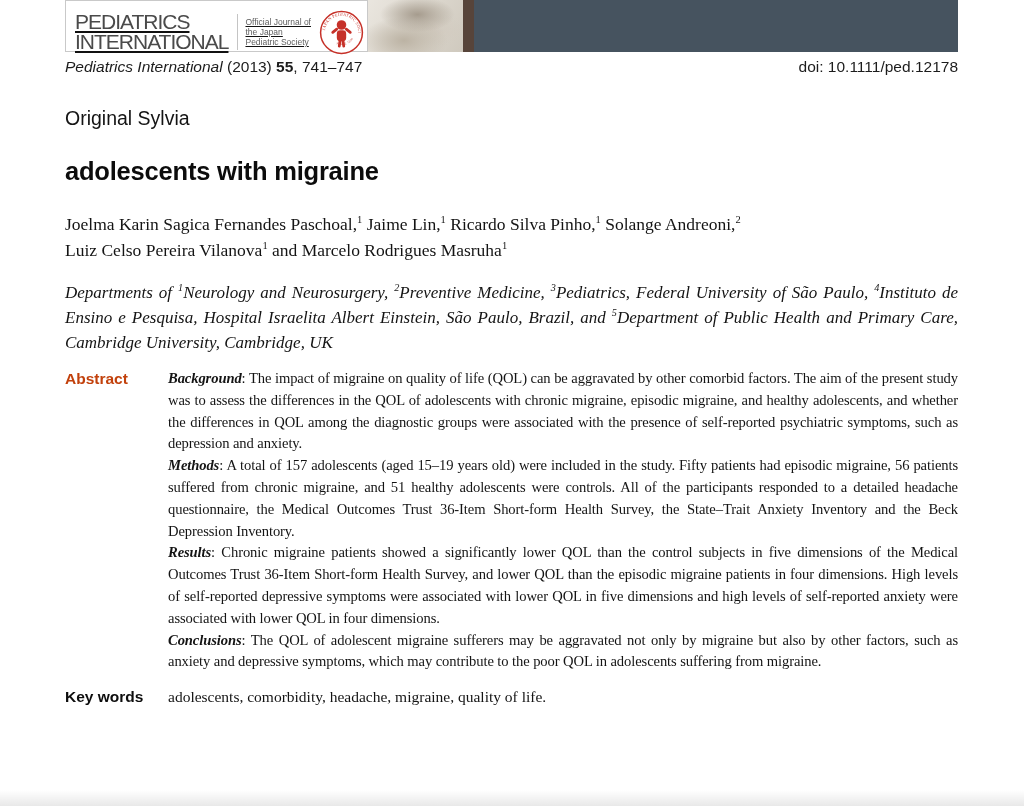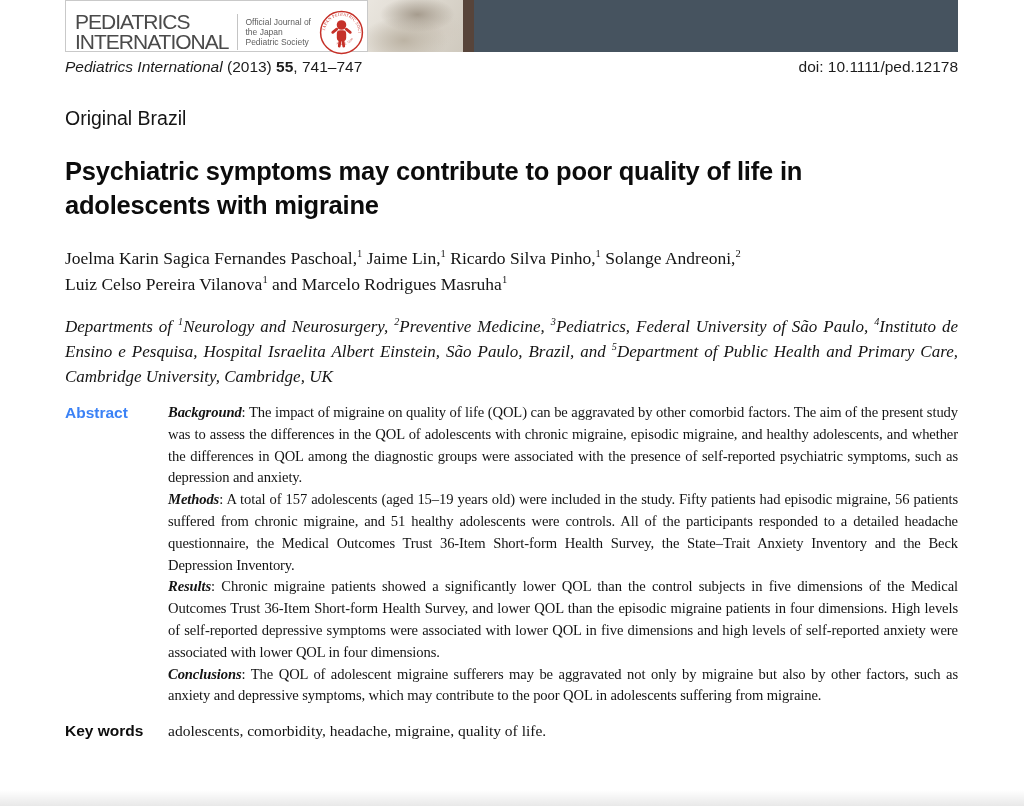--- a/index.html
+++ b/index.html
@@ -10,21 +10,21 @@
   .page::after {
     content:""; position:absolute; left:0; right:0; bottom:0; height:16px;
     background:linear-gradient(to bottom, rgba(0,0,0,0), rgba(0,0,0,0.09));
     pointer-events:none;
   }
 
   
   .banner { position:absolute; left:65px; top:0; width:893px; height:52px; display:flex; align-items:stretch; }
   .logo-box {
     box-sizing:border-box; width:303px; flex:none; background:#fff;
-    border:1px solid #c9c9c9; display:flex; align-items:center; padding:12px 3px 0 9px;
+    border:1px solid #c9c9c9; display:flex; align-items:center; padding:12px 3px 0 9px;text-decoration:underline;
   }
   .jname { font-size:21px; line-height:20px; letter-spacing:-1px; color:#4a4a4a; font-stretch:condensed; white-space:nowrap; }
   .vdiv { width:1px; height:36px; background:#c4c4c4; margin:0 7px 0 9px; flex:none; }
   .tagline { font-size:8.5px; line-height:10px; color:#5e5e5e; flex:none; width:72px; }
   .seal { width:45px; height:45px; flex:none; margin-left:2px; }
   .hands {
     width:95px; flex:none;
     background:
       radial-gradient(55px 26px at 52% 28%, #a69c8e 0%, rgba(166,156,142,0) 68%),
       radial-gradient(62px 34px at 38% 78%, #bcb3a4 0%, rgba(188,179,164,0) 70%),
@@ -35,21 +35,21 @@
   .band-slate { flex:1; background:#46535f; }
 
   
   .content { position:absolute; left:65px; top:58px; width:893px; }
   .cite-row { display:flex; justify-content:space-between; align-items:baseline; font-size:15.5px; color:#1c1c1c; }
   .article-type { margin-top:31px; font-size:19.5px; color:#141414; }
   .title { margin-top:24px; font-size:25.5px; font-weight:bold; line-height:34px; letter-spacing:-0.2px; color:#0c0c0c; font-stretch:condensed; }
   .authors { margin-top:24px; font-family:"Liberation Serif", serif; font-size:17.5px; line-height:25.5px; color:#141414; }
   .affiliations { margin-top:17px; font-family:"Liberation Serif", serif; font-style:italic; font-size:17px; line-height:25px; text-align:justify; color:#141414; }
   .abstract { margin-top:13px; display:flex; }
-  .abstract-label { width:103px; flex:none; font-weight:bold; font-size:15.5px; padding-top:2px; color:#3b82f6; }
+  .abstract-label { width:103px; flex:none; font-weight:bold; font-size:15.5px; padding-top:2px; color:#c2410c; }
   .abstract-body { flex:1; font-family:"Liberation Serif", serif; font-size:14.6px; line-height:21.8px; letter-spacing:-0.1px; text-align:justify; color:#141414; }
   .abstract-body p { margin:0; }
   .kw { margin-top:15px; display:flex; align-items:baseline;justify-content:flex-end; }
   .kw-label { width:103px; flex:none; font-weight:bold; font-size:15.5px; color:#0d0d0d; }
   .kw-text { flex:1; font-family:"Liberation Serif", serif; font-size:15.5px; color:#141414; }
   sup { font-size:60%; line-height:0; }
 </style>
 </head>
 <body>
 
@@ -92,24 +92,23 @@
     <div class="band-slate"></div>
   </div>
 
   <div class="content">
 
     <div class="cite-row">
       <span><span style="font-style: italic; text-align: center;">Pediatrics International</span><span> (2013) </span><span style="font-weight: bold;">55</span><span>, 741–747</span></span>
       <span>doi: 10.1111/ped.12178</span>
     </div>
 
-    <div class="article-type">Original Brazil</div>
+    <div class="article-type">Original Sylvia</div>
 
     <div class="title">
-      <div>Psychiatric symptoms may contribute to poor quality of life in</div>
       <div>adolescents with migraine</div>
     </div>
 
     <div class="authors">
         <div><span>Joelma Karin Sagica Fernandes Paschoal,</span><sup>1</sup><span> Jaime Lin,</span><sup>1</sup><span> Ricardo Silva Pinho,</span><sup>1</sup><span> Solange Andreoni,</span><sup>2</sup></div>
         <div><span>Luiz Celso Pereira Vilanova</span><sup>1</sup><span> and Marcelo Rodrigues Masruha</span><sup>1</sup></div>
       </div>
 
     <div class="affiliations"><span>Departments of </span><sup>1</sup><span>Neurology and Neurosurgery, </span><sup>2</sup><span>Preventive Medicine, </span><sup>3</sup><span>Pediatrics, Federal University of São Paulo, </span><sup>4</sup><span>Instituto de Ensino e Pesquisa, Hospital Israelita Albert Einstein, São Paulo, Brazil, and </span><sup>5</sup><span>Department of Public Health and Primary Care, Cambridge University, Cambridge, UK</span></div>
 

